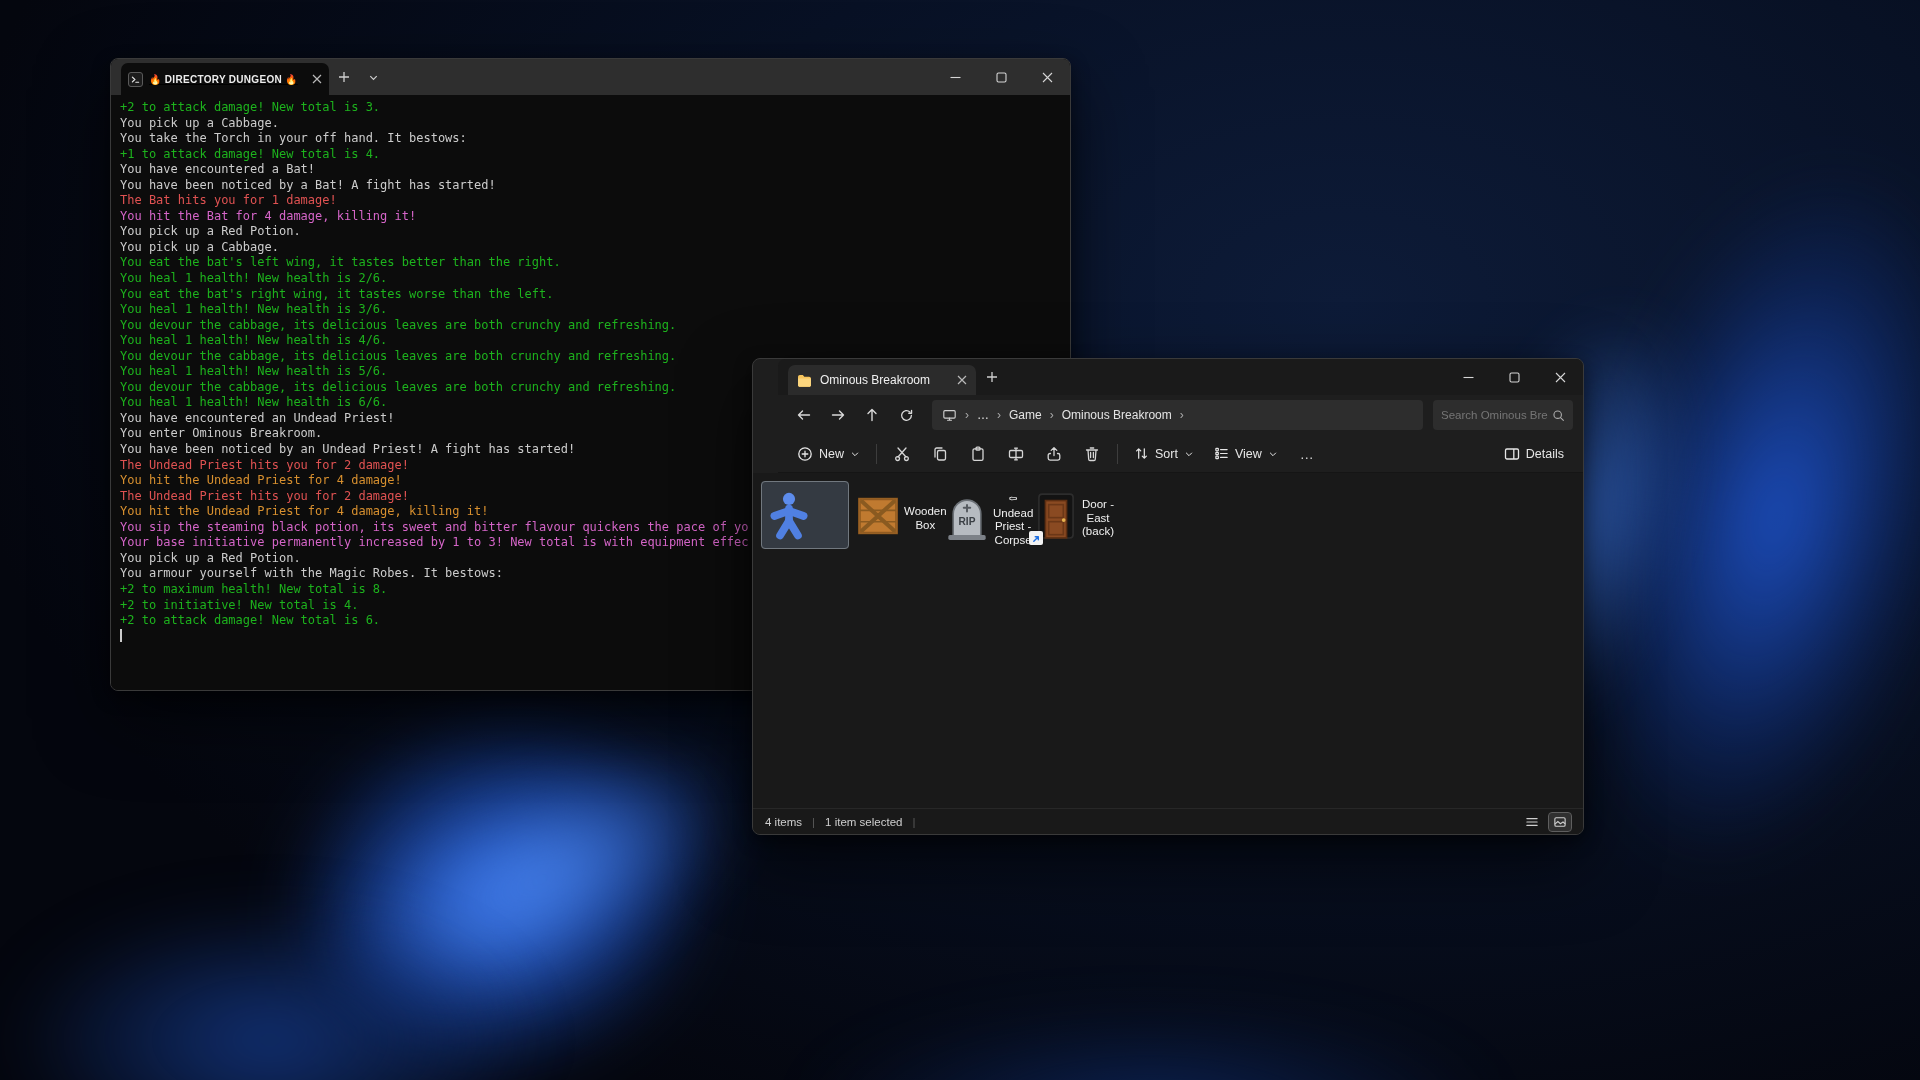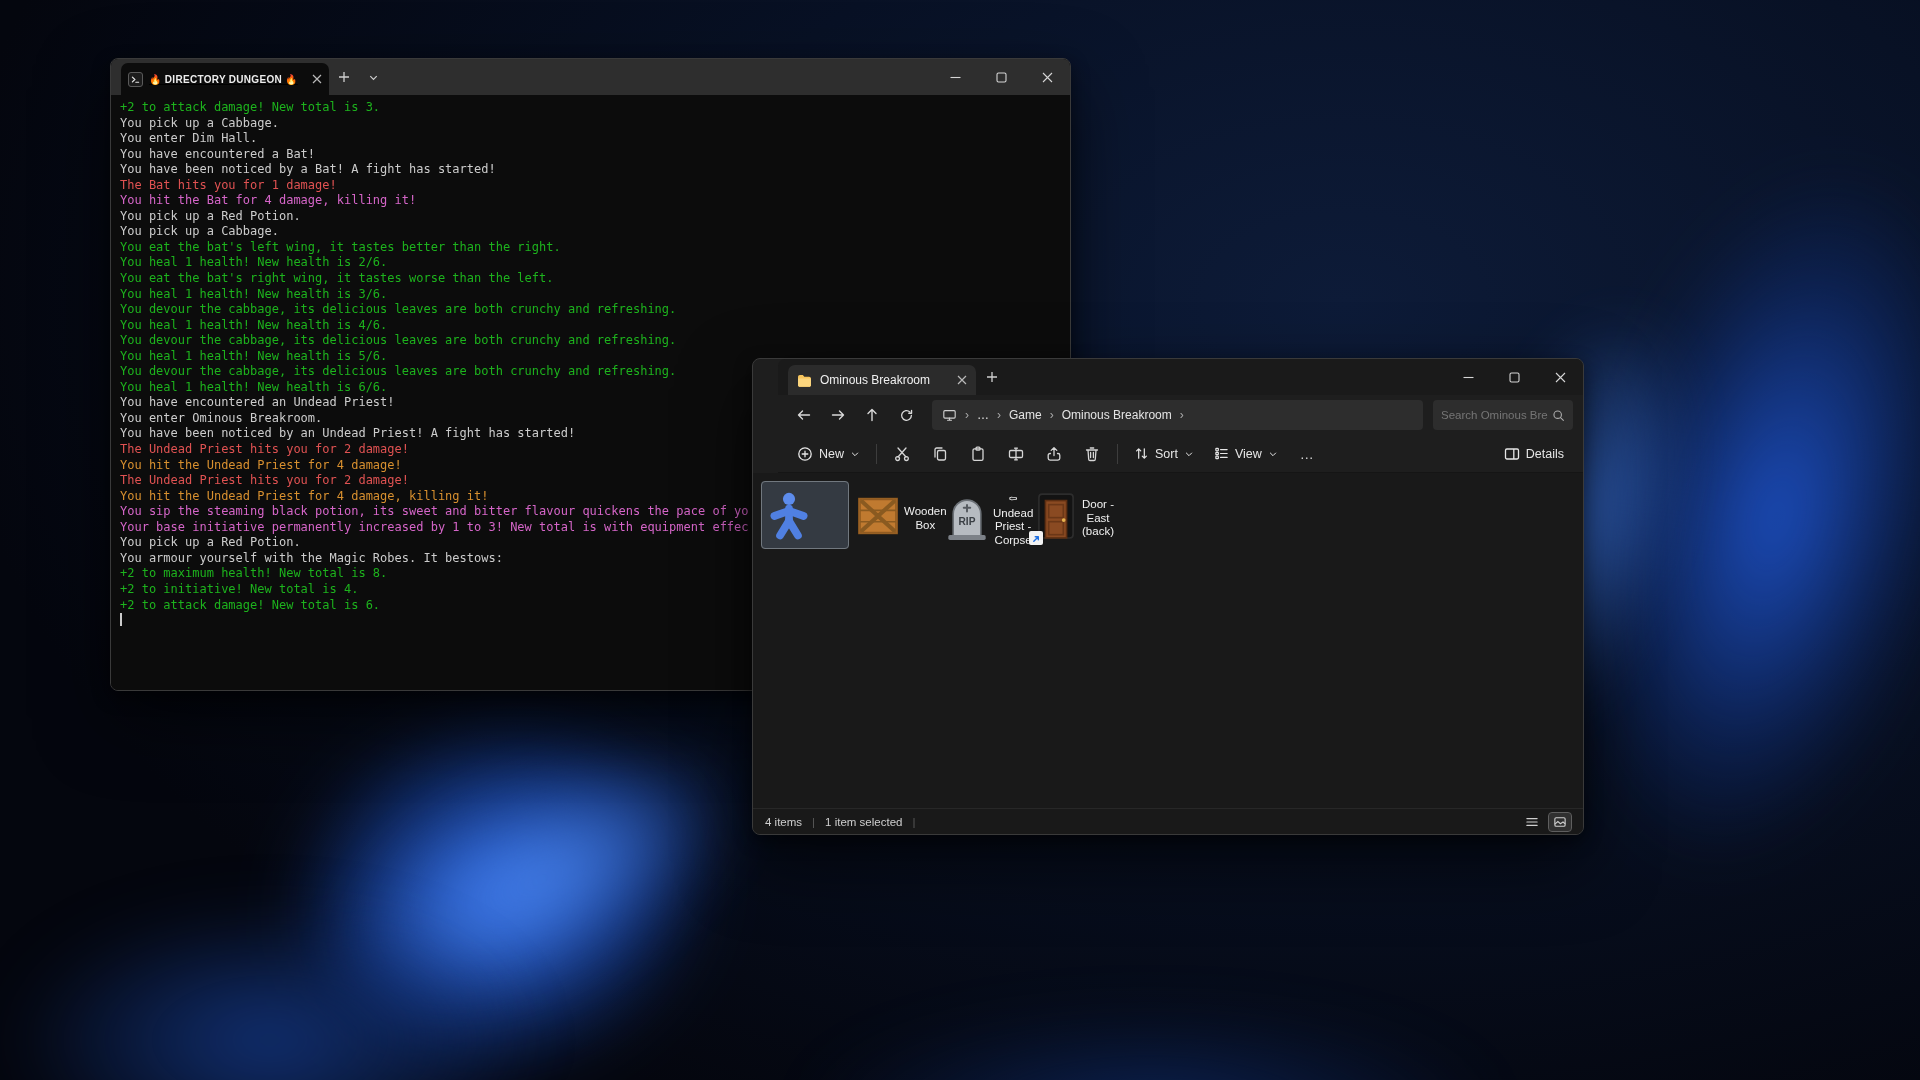--- a/index.html
+++ b/index.html
@@ -161,21 +161,22 @@
       <div class="cap-btn">
         <svg width="11" height="11" viewBox="0 0 11 11" stroke="currentColor" stroke-width="1.1">
             <path d="M1 1l9 9M10 1l-9 9"></path>
           </svg>
       </div>
     </div>
   </div>
   <div class="t-body">
       <div class="tline c-green">+2 to attack damage! New total is 3.</div>
       <div class="tline c-white">You pick up a Cabbage.</div>
-      <div class="tline c-white">You enter Dim Hall.</div>
+      <div class="tline c-white">You take the Torch in your off hand. It bestows:</div>
+      <div class="tline c-green">+1 to attack damage! New total is 4.</div>
       <div class="tline c-white">You have encountered a Bat!</div>
       <div class="tline c-white">You have been noticed by a Bat! A fight has started!</div>
       <div class="tline c-red">The Bat hits you for 1 damage!</div>
       <div class="tline c-magenta">You hit the Bat for 4 damage, killing it!</div>
       <div class="tline c-white">You pick up a Red Potion.</div>
       <div class="tline c-white">You pick up a Cabbage.</div>
       <div class="tline c-green">You eat the bat's left wing, it tastes better than the right.</div>
       <div class="tline c-green">You heal 1 health! New health is 2/6.</div>
       <div class="tline c-green">You eat the bat's right wing, it tastes worse than the left.</div>
       <div class="tline c-green">You heal 1 health! New health is 3/6.</div>

